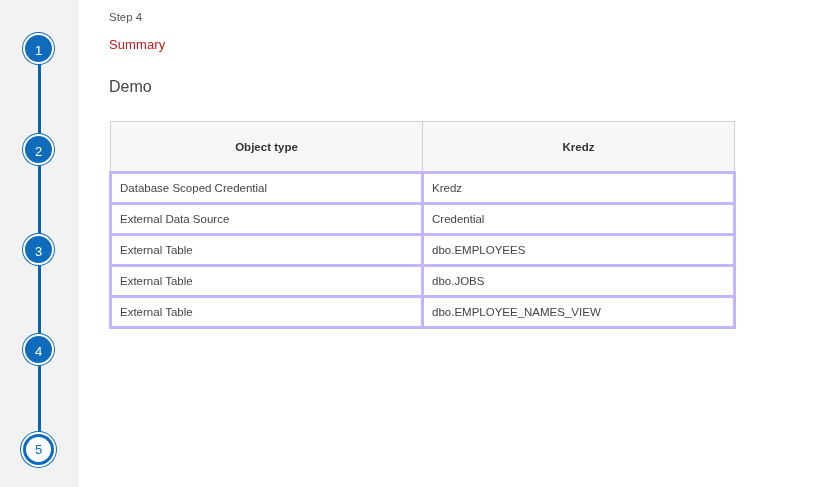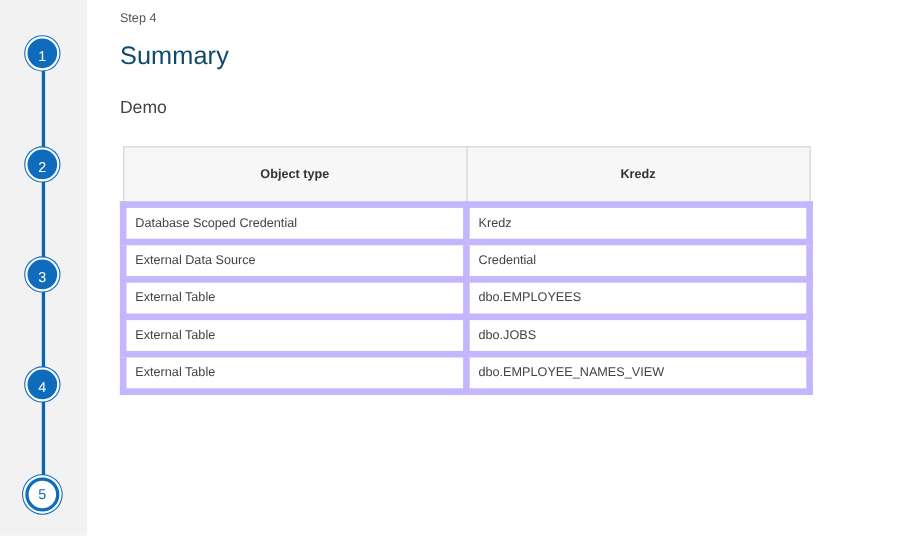--- a/index.html
+++ b/index.html
@@ -72,23 +72,23 @@
     padding: 11px 0 0 30px;
     box-sizing: border-box;
     position: relative;
   }
   .step-label {
     font-size: 11.5px;
     color: #555555;
     margin: 0 0 14px 0;
   }
   .page-title {
-    font-size: 23px;
+    font-size: 13px;
     font-weight: 400;
-    color: #0c4a6e;
+    color: #b91c1c;
     margin: 0 0 26px 0;
     letter-spacing: .1px;
   }
   .section-label {
     font-size: 13.5px;
     color: #333333;
     margin: 0 0 19px 0;
   }
   .db-name {
     font-size: 16px;
@@ -111,21 +111,21 @@
     border: 1px solid #d0d0d0;
     background: #f7f7f7;
     font-weight: bold;
     font-size: 11.5px;
     color: #333333;
     height: 27px;
     text-align: center;
     padding: 11px 8px;
   }
   table.summary-table td {
-    border: 6px solid #c4b5fd;
+    border: 3px solid #c4b5fd;
     height: 28px;
     padding: 0 8px;
     color: #444444;
     text-align: left;
     vertical-align: middle;
     white-space: nowrap;
     overflow: hidden;
     text-overflow: ellipsis;
   }
   col.col-type { width: 312px; }

